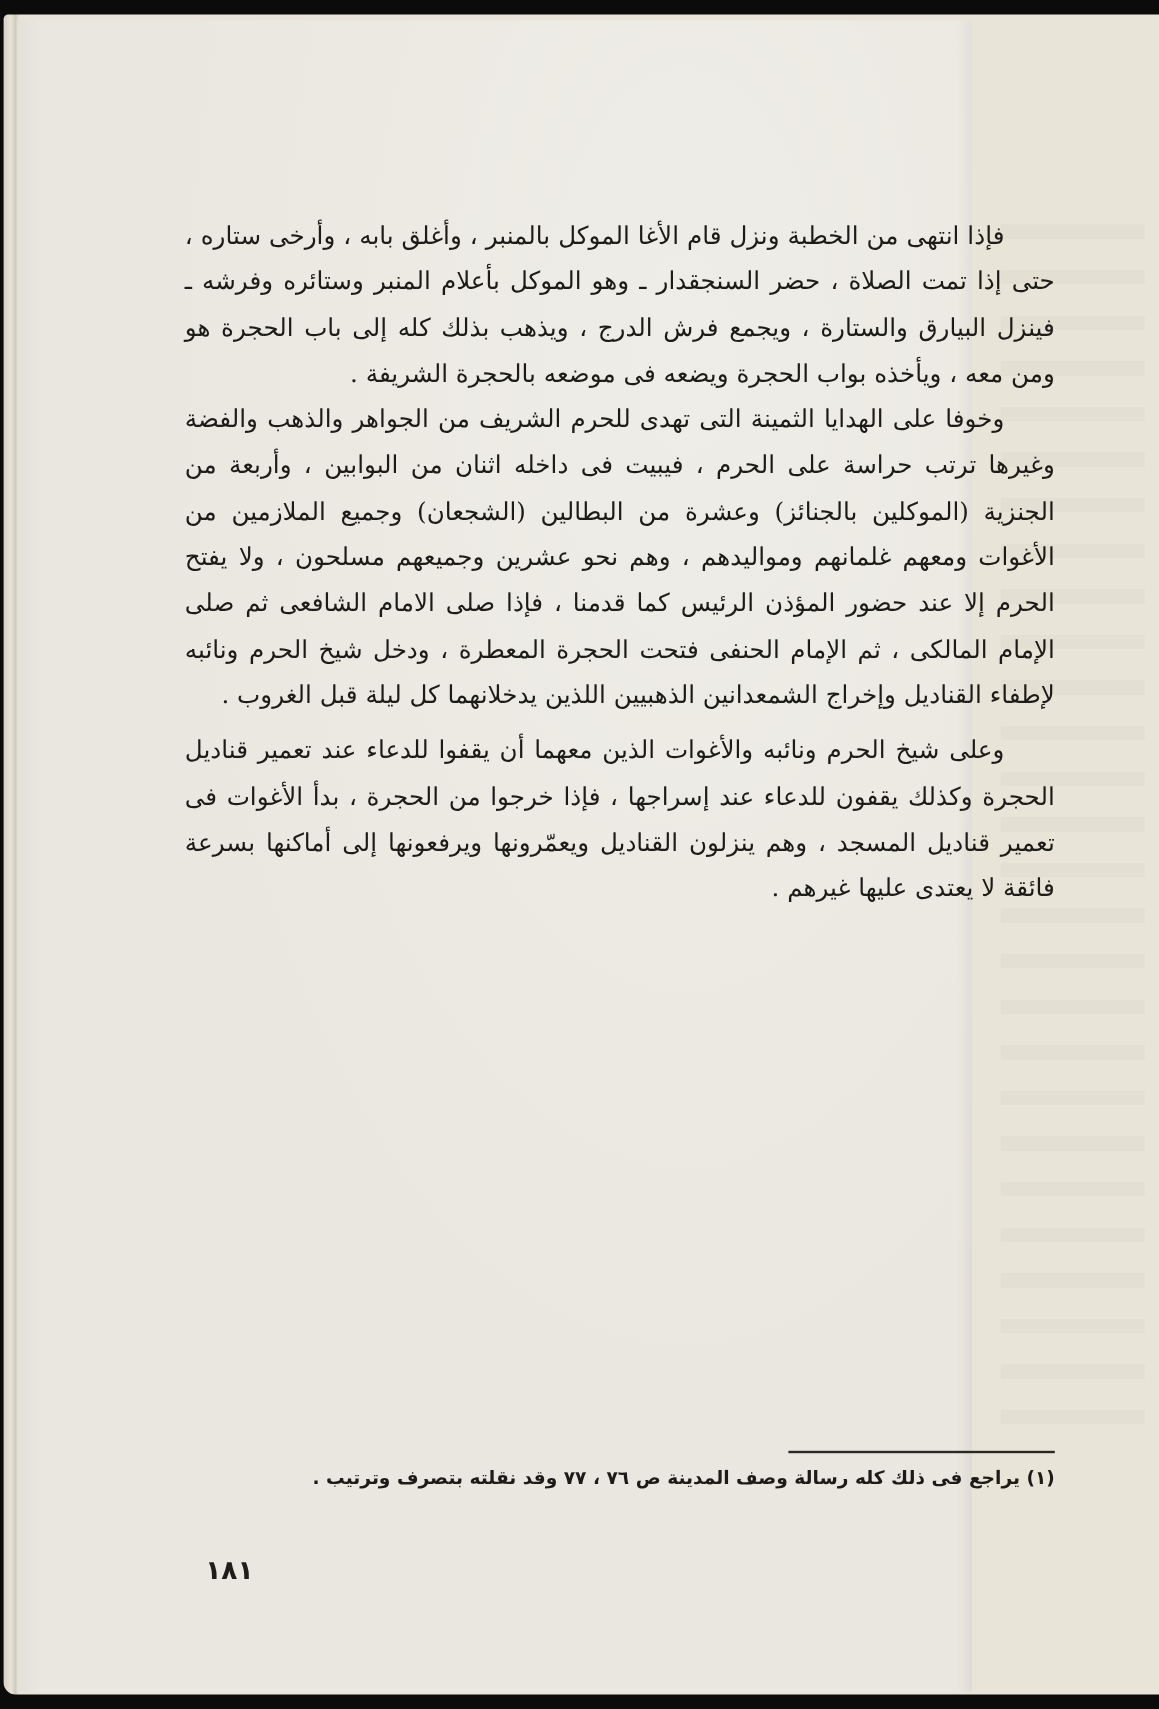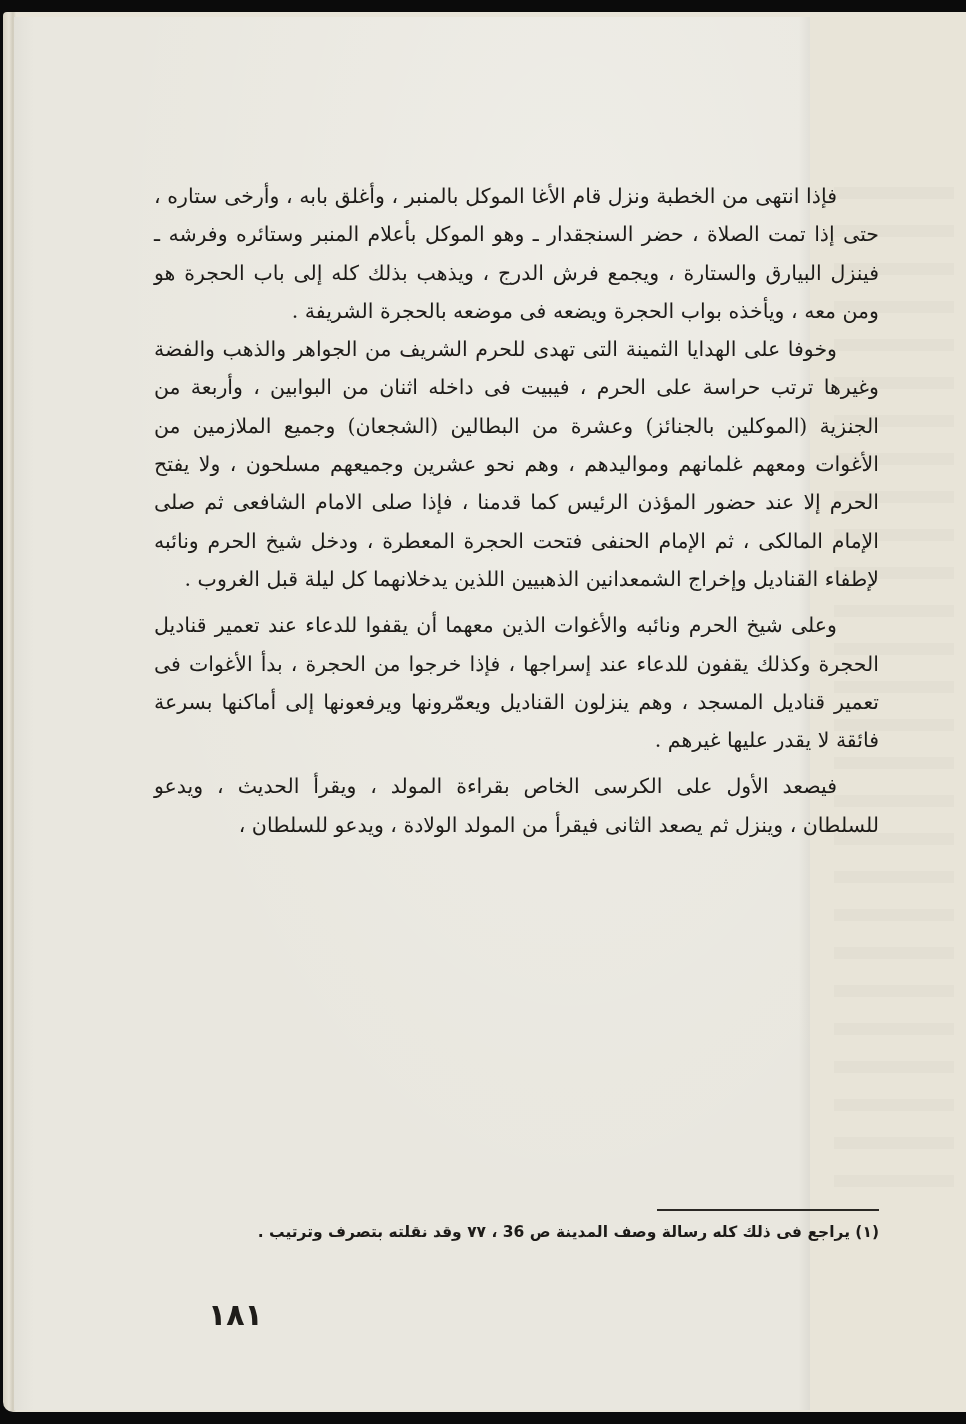--- a/index.html
+++ b/index.html
@@ -81,25 +81,24 @@
       font-size: 15.5px;
       line-height: 27px;
       color: #1d1b18;
     }
     .page-number {
       position: absolute;
       left: 157px;
       top: 1280px;
       font-family: "DejaVu Sans", "Liberation Sans", sans-serif;
       font-weight: bold;
-      font-size: 30px;
+      font-size: 22px;
       color: #1f1d1a;
       direction: rtl;
       letter-spacing: 1px;
-      margin-left: 37px;
     }
     .bleed {
       position: absolute;
       left: 820px;
       top: 170px;
       width: 120px;
       height: 1000px;
       background: repeating-linear-gradient(180deg, rgba(0,0,0,0.025) 0px, rgba(0,0,0,0.025) 12px, rgba(0,0,0,0) 12px, rgba(0,0,0,0) 38px);
       pointer-events: none;
     }
@@ -108,22 +107,21 @@
 <body>
 
 <div class="scan">
   <div class="page-stack"></div>
   <div class="page">
     <div class="bleed"></div>
 
     <div class="text-block">
       <p class="para">فإذا انتهى من الخطبة ونزل قام الأغا الموكل بالمنبر ، وأغلق بابه ، وأرخى ستاره ، حتى إذا تمت الصلاة ، حضر السنجقدار ـ وهو الموكل بأعلام المنبر وستائره وفرشه ـ فينزل البيارق والستارة ، ويجمع فرش الدرج ، ويذهب بذلك كله إلى باب الحجرة هو ومن معه ، ويأخذه بواب الحجرة ويضعه فى موضعه بالحجرة الشريفة .</p>
       <p class="para">وخوفا على الهدايا الثمينة التى تهدى للحرم الشريف من الجواهر والذهب والفضة وغيرها ترتب حراسة على الحرم ، فيبيت فى داخله اثنان من البوابين ، وأربعة من الجنزية (الموكلين بالجنائز) وعشرة من البطالين (الشجعان) وجميع الملازمين من الأغوات ومعهم غلمانهم ومواليدهم ، وهم نحو عشرين وجميعهم مسلحون ، ولا يفتح الحرم إلا عند حضور المؤذن الرئيس كما قدمنا ، فإذا صلى الامام الشافعى ثم صلى الإمام المالكى ، ثم الإمام الحنفى فتحت الحجرة المعطرة ، ودخل شيخ الحرم ونائبه لإطفاء القناديل وإخراج الشمعدانين الذهبيين اللذين يدخلانهما كل ليلة قبل الغروب .</p>
-      <p class="para spaced">وعلى شيخ الحرم ونائبه والأغوات الذين معهما أن يقفوا للدعاء عند تعمير قناديل الحجرة وكذلك يقفون للدعاء عند إسراجها ، فإذا خرجوا من الحجرة ، بدأ الأغوات فى تعمير قناديل المسجد ، وهم ينزلون القناديل ويعمّرونها ويرفعونها إلى أماكنها بسرعة فائقة لا يقدر عليها غيرهم .</p>
-      <p class="para spaced">فيصعد الأول على الكرسى الخاص بقراءة المولد ، ويقرأ الحديث ، ويدعو للسلطان ، وينزل ثم يصعد الثانى فيقرأ من المولد الولادة ، ويدعو للسلطان ،</p>
+      <p class="para spaced">وعلى شيخ الحرم ونائبه والأغوات الذين معهما أن يقفوا للدعاء عند تعمير قناديل الحجرة وكذلك يقفون للدعاء عند إسراجها ، فإذا خرجوا من الحجرة ، بدأ الأغوات فى تعمير قناديل المسجد ، وهم ينزلون القناديل ويعمّرونها ويرفعونها إلى أماكنها بسرعة فائقة لا يعتدى عليها غيرهم .</p>
     </div>
 
     <div class="footnote-rule"></div>
-    <div class="footnote">(١) يراجع فى ذلك كله رسالة وصف المدينة ص 36 ، ٧٧ وقد نقلته بتصرف وترتيب .</div>
+    <div class="footnote">(١) يراجع فى ذلك كله رسالة وصف المدينة ص ٧٦ ، ٧٧ وقد نقلته بتصرف وترتيب .</div>
 
     <div class="page-number">١٨١</div>
   </div>
 </div>
 
 </body></html>

